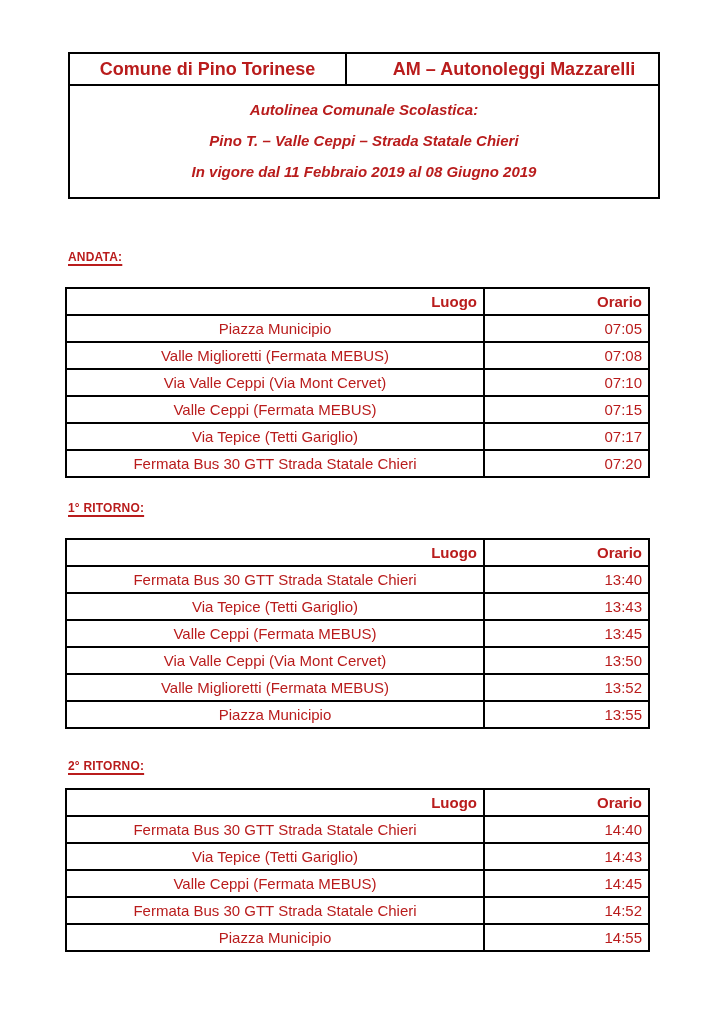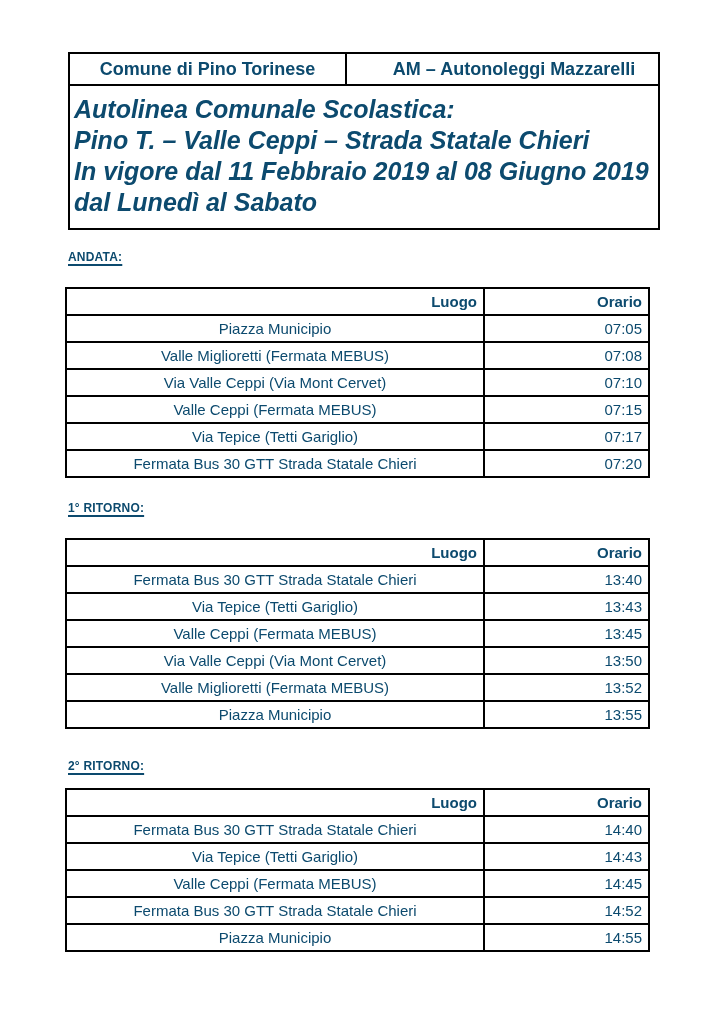--- a/index.html
+++ b/index.html
@@ -1,21 +1,21 @@
 <!DOCTYPE html>
 <html><head>
 <meta charset="utf-8">
 <style>
   html, body { margin: 0; padding: 0; background: #ffffff; }
   .page {
     position: relative;
     width: 724px;
     height: 1024px;
     background: #ffffff;
-    color: #0c4a6e;
+    color: #b91c1c;
     font-family: "Liberation Sans", "DejaVu Sans", sans-serif;
     overflow: hidden;
   }
 
   
   .header-box {
     position: absolute;
     top: 52px;
     left: 68px;
     width: 592px;
@@ -39,23 +39,23 @@
     width: 277px;
     border-right: 2px solid #000000;
   }
   .header-cell.right { flex: 1; padding-left: 25px; }
   .header-subtitle {
     padding: 8px 4px 10px 4px;
   }
   .subtitle-line {
     font-weight: bold;
     font-style: italic;
-    font-size: 25px;
+    font-size: 15px;
     line-height: 31px;
-    text-align: left;
+    text-align: center;
   }
 
   
   .section-heading {
     position: absolute;
     left: 68px;
     font-weight: bold;
     font-size: 12px;
     text-decoration: underline;
     text-decoration-thickness: 2px;
@@ -103,21 +103,20 @@
 
   <div class="header-box">
     <div class="header-row">
       <div class="header-cell left">Comune di Pino Torinese</div>
       <div class="header-cell right">AM – Autonoleggi Mazzarelli</div>
     </div>
     <div class="header-subtitle">
       <div class="subtitle-line">Autolinea Comunale Scolastica:</div>
       <div class="subtitle-line">Pino T. – Valle Ceppi – Strada Statale Chieri</div>
       <div class="subtitle-line">In vigore dal 11 Febbraio 2019 al 08 Giugno 2019</div>
-      <div class="subtitle-line">dal Lunedì al Sabato</div>
     </div>
   </div>
 
   <div class="section-heading h-andata">ANDATA:</div>
 
   <table class="timetable t-andata">
     <colgroup>
         <col class="col-luogo">
         <col class="col-orario">
       </colgroup>

